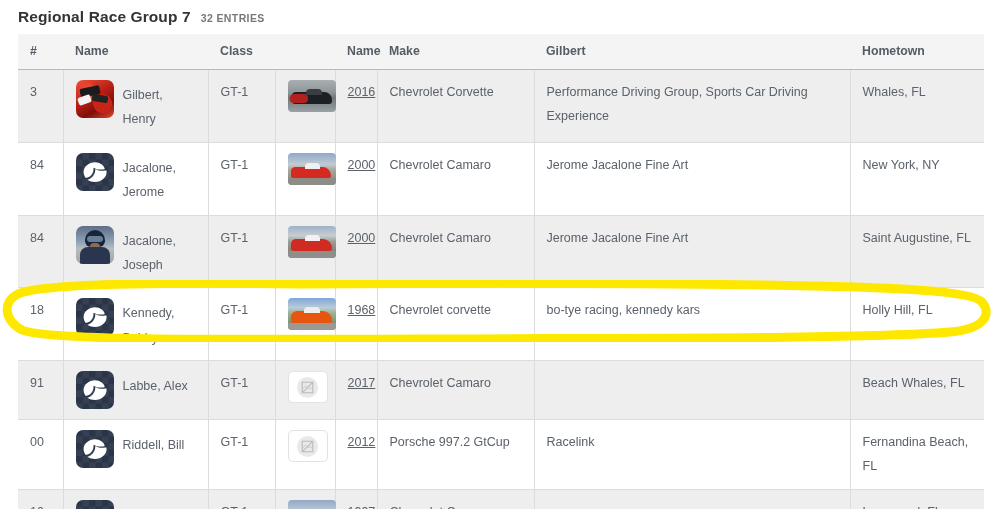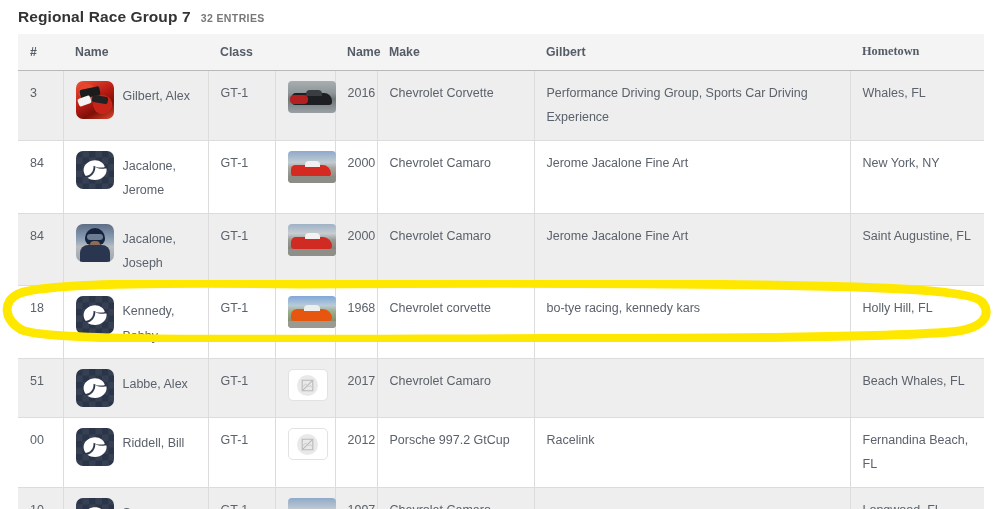--- a/index.html
+++ b/index.html
@@ -84,25 +84,25 @@
   col.c-sponsor  { width: 316px; }
   col.c-hometown { width: 134px; }
 
   th.h-num { text-align: left; padding-left: 12px; }
   th.h-name { padding-left: 26px; }
   th.h-class { padding-left: 8px; }
   th.h-car { padding-left: 0; }
   th.h-year { padding-left: 0; }
   th.h-make { padding-left: 2px; }
   th.h-sponsor { padding-left: 8px; }
-  th.h-hometown { padding-left: 12px; font-family: Liberation Serif, serif; }
+  th.h-hometown { padding-left: 12px; }
 
   td.t-num   { text-align: left; padding-left: 16px; color: #5b626b; }
   td.t-class { padding-left: 8px; }
-  td.t-year  { padding-left: 0; text-align: right; }
+  td.t-year  { padding-left: 0; text-align: right; text-decoration: underline; }
   td.t-make  { padding-left: 2px; }
   td.t-sponsor { padding-left: 8px; margin-left: 40px; }
   td.t-hometown { padding-left: 12px; }
   td.t-car   { padding-left: 6px; padding-right: 4px; }
   td.t-name  { padding-left: 6px; }
 
   .name-cell {
     display: flex;
     align-items: flex-start;
     gap: 9px;
@@ -257,21 +257,21 @@
       <tbody id="tbody">
           <tr>
             <td class="t-num">3</td>
             <td class="t-name">
               <div class="name-cell">
                 <div class="avatar photo-red">
                   <span class="blk1"></span>
                   <span class="blk2"></span>
                   <span class="wht"></span>
                 </div>
-                <span class="name-text">Gilbert, Alex</span>
+                <span class="name-text">Gilbert, Henry</span>
               </div>
             </td>
             <td class="t-class">GT-1</td>
             <td class="t-car">
               <div class="car-thumb car-a"><span class="road"></span><span class="body"></span><span class="body2"></span><span class="stripe"></span><span class="win"></span></div>
             </td>
             <td class="t-year">2016</td>
             <td class="t-make">Chevrolet Corvette</td>
             <td class="t-sponsor">Performance Driving Group, Sports Car Driving Experience</td>
             <td class="t-hometown">Whales, FL</td>
@@ -338,21 +338,21 @@
             <td class="t-class">GT-1</td>
             <td class="t-car">
               <div class="car-thumb car-c"><span class="road"></span><span class="body"></span><span class="body2"></span><span class="stripe"></span><span class="win"></span></div>
             </td>
             <td class="t-year">1968</td>
             <td class="t-make">Chevrolet corvette</td>
             <td class="t-sponsor">bo-tye racing, kennedy kars</td>
             <td class="t-hometown">Holly Hill, FL</td>
           </tr>
           <tr>
-            <td class="t-num">51</td>
+            <td class="t-num">91</td>
             <td class="t-name">
               <div class="name-cell">
                 <div class="avatar">
                   <span class="checks"></span>
                   <svg width="26" height="22" viewBox="0 0 26 22" aria-hidden="true">
                     <path d="M13.2 1.2C6.8 1.2 1.6 5.6 1.6 11.2c0 2.2.8 4.2 2.2 5.8 2.3-.4 4.3-1.6 5.7-3.3 1.6-2 2.3-4.5 2-7 2.6 1.5 5.6 2.1 8.6 1.8.9-.1 1.8-.3 2.7-.6C21.9 4.2 18 1.2 13.2 1.2z" fill="#ffffff"></path>
                     <path d="M22.9 9.6c-3.3.6-6.8.1-9.6-1.6.1 2.7-.8 5.3-2.6 7.4-1.4 1.6-3.2 2.8-5.2 3.4 2 1.4 4.6 2.2 7.5 2.2 6.4 0 11.6-4.4 11.6-10 0-.5 0-.9-.1-1.4-.5 0-1.1 0-1.6 0z" fill="#ffffff"></path>
                   </svg>
                 </div>
                 <span class="name-text">Labbe, Alex</span>

